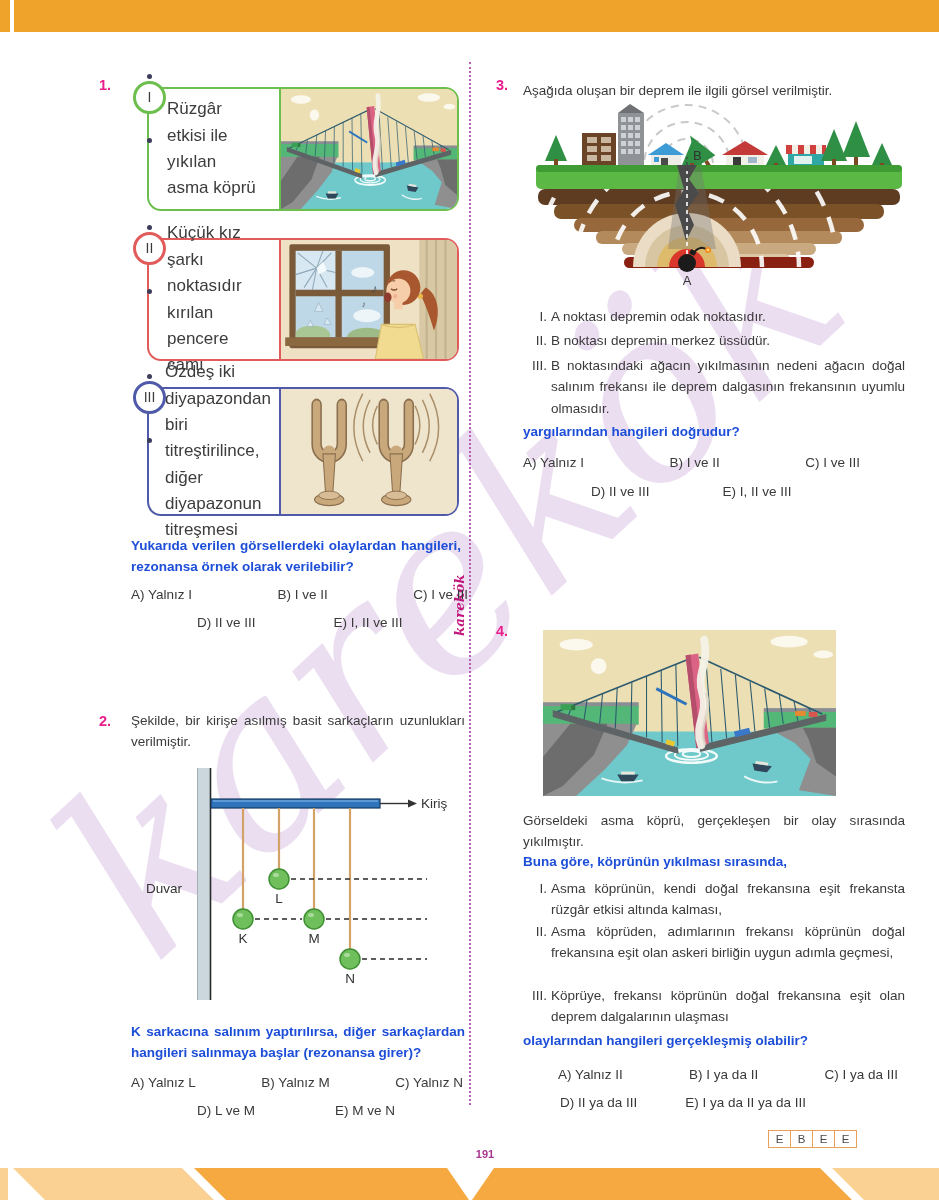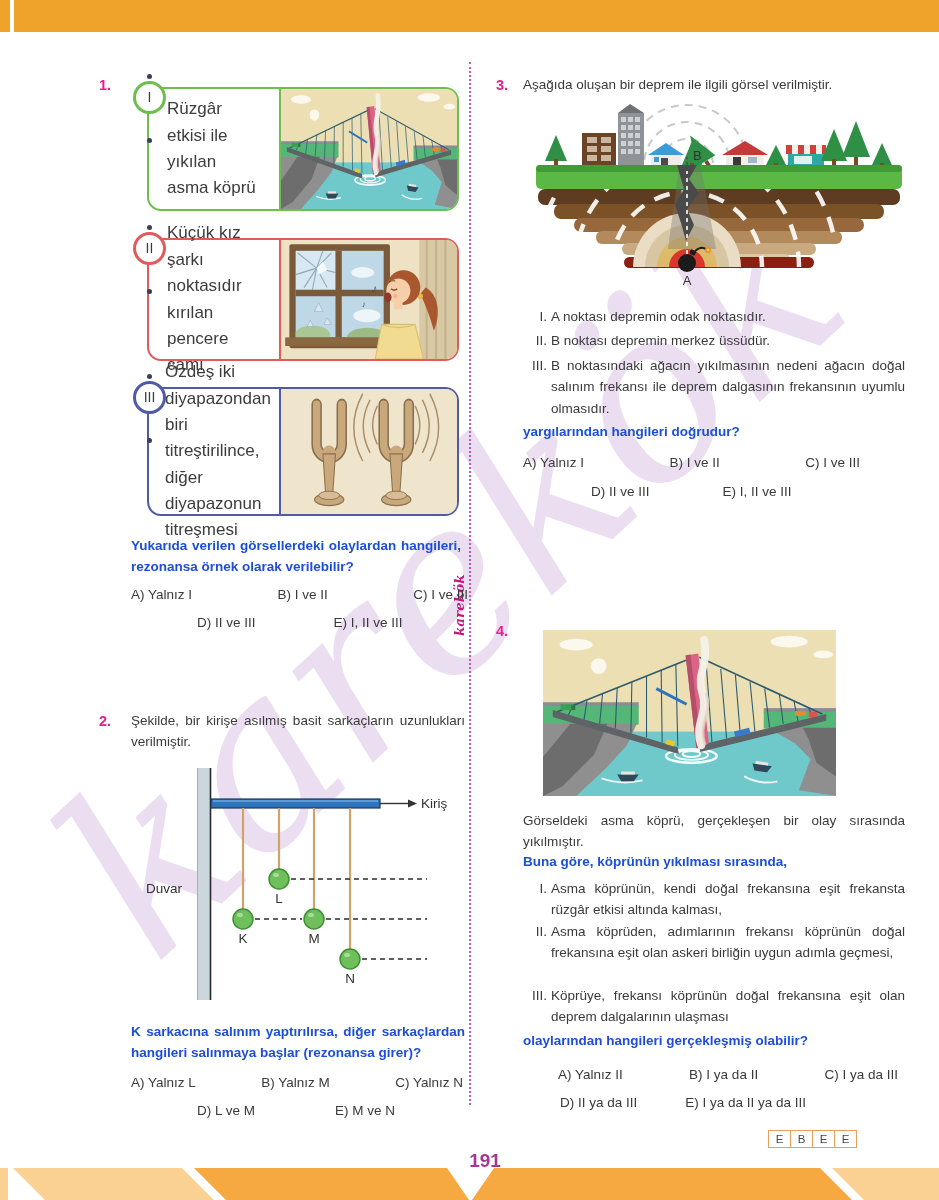--- a/index.html
+++ b/index.html
@@ -45,21 +45,21 @@
   .opt-row2{display:flex;}
   .just{text-align:justify;}
   
   .numitem{display:flex;left:523px;width:382px;}
   .inum{width:24px;flex:none;text-align:right;margin-right:4px;}
   .itxt{flex:1;text-align:justify;}
   
   .akey{display:flex;}
   .ak-cell{width:21px;height:16px;border:1px solid #e9a05b;margin-left:-1px;display:flex;align-items:center;
            justify-content:center;font-size:11.5px;color:#4a4a4a;background:#fff;}
-  .pageno{font-weight:bold;font-size:19px;color:#a6368f;}
+  .pageno{font-weight:bold;font-size:11px;color:#a6368f;}
   svg text{font-family:"Liberation Sans",sans-serif;}
 </style>
 </head>
 <body>
 
 <div class="page">
 
   <div class="abs topbar-nub"></div>
   <div class="abs topbar-main"></div>
 
@@ -293,21 +293,21 @@
     <span>A) Yalnız L</span>
     <span>B) Yalnız M</span>
     <span>C) Yalnız N</span>
   </div>
   <div class="abs opt-row2" style="left:131px;top:1100px;width:332px;padding-left:66px;gap:80px;box-sizing:border-box;">
     <span>D) L ve M</span>
     <span>E) M ve N</span>
   </div>
 
   <div class="abs qnum" style="left:496px;top:74px;">3.</div>
-  <div class="abs" style="left:523px;top:74px;width:382px;">Aşağıda oluşan bir deprem ile ilgili görsel verilmiştir.</div>
+  <div class="abs" style="left:523px;top:80px;width:382px;">Aşağıda oluşan bir deprem ile ilgili görsel verilmiştir.</div>
 
   <div class="abs" style="left:530px;top:99px;width:378px;height:188px;">
     <svg viewBox="0 0 378 188" width="378" height="188">
       <defs>
         <clipPath id="eqGround">
             <rect x="6" y="90" width="366" height="80"></rect>
           </clipPath>
         <clipPath id="eqSky">
             <rect x="0" y="0" width="378" height="64"></rect>
           </clipPath>

